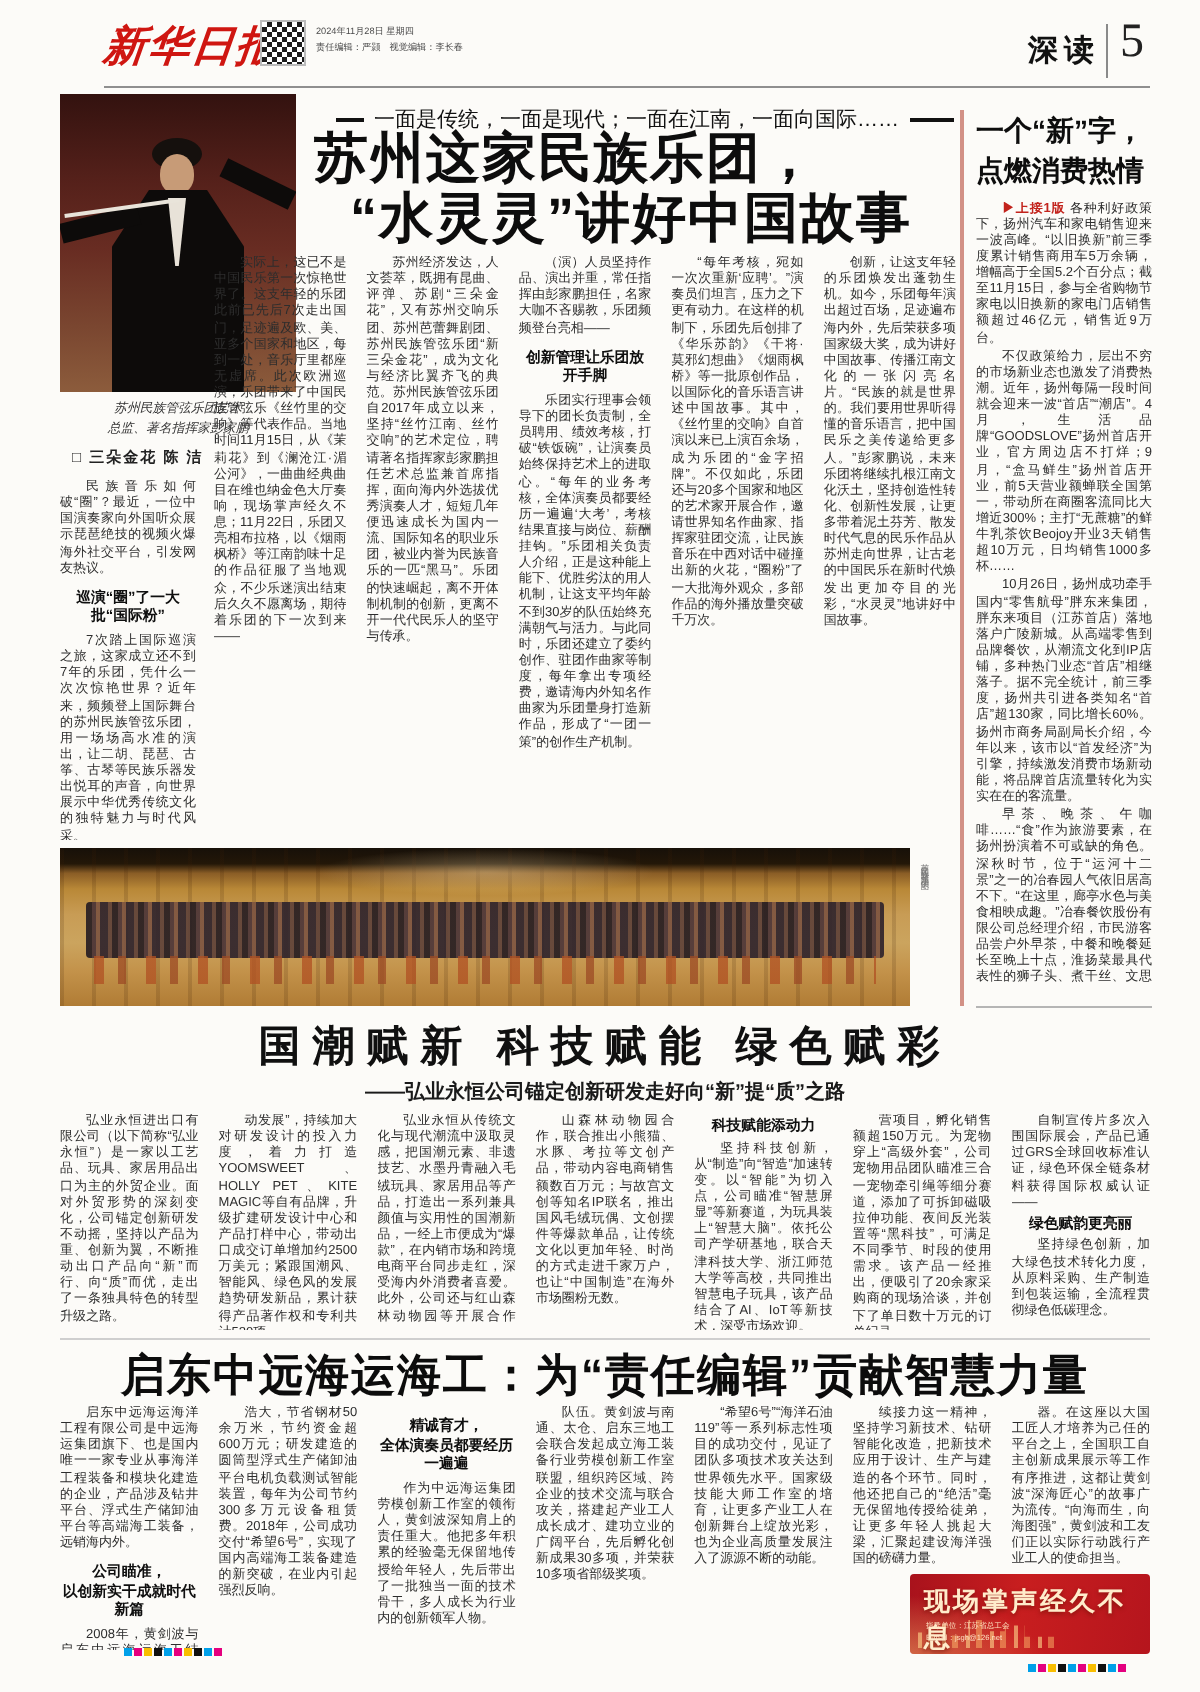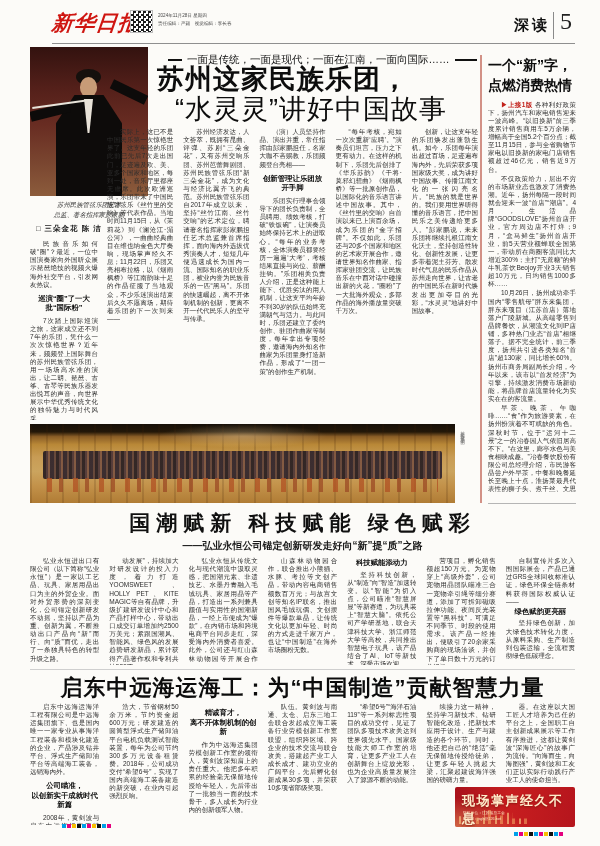--- a/index.html
+++ b/index.html
@@ -13,21 +13,21 @@
       background-image:repeating-conic-gradient(#1c1c1c 0% 25%,#ffffff 25% 50%);background-size:5px 5px;}
   #dateblock{left:158px;top:12px;font-size:4.6px;color:#4a4a4a;line-height:1.8;}
   #section-name{left:514px;top:16px;font-size:15px;font-weight:bold;color:#111;letter-spacing:3px;}
   #section-divider{left:553px;top:12px;width:1px;height:27px;background:#8a8a8a;}
   #page-number{left:560px;top:8px;font-size:24px;color:#222;font-family:"Liberation Serif",serif;}
   #masthead-rule{left:52px;top:43px;width:523px;height:1px;background:#8f8f8f;}
   
   .kicker-rule{display:inline-block;height:2px;background:#111;vertical-align:middle;}
   #kicker{left:168px;top:53px;font-size:10.5px;font-weight:normal;color:#111;white-space:nowrap;}
   #headline1{left:157px;top:61px;font-size:27px;font-weight:900;color:#0d0d0d;letter-spacing:1px;}
-  #headline2{left:175px;top:91px;font-size:27px;font-weight:400;color:#0d0d0d;letter-spacing:1px;}
+  #headline2{left:175px;top:91px;font-size:27px;font-weight:700;color:#0d0d0d;letter-spacing:1px;}
   
   #conductor-photo{left:30px;top:47px;width:118px;height:149px;overflow:hidden;
      background:linear-gradient(180deg,#33120f 0%,#54201a 28%,#682c22 52%,#7a4630 78%,#8c5c3c 100%);}
   .cond-arm{position:absolute;background:#0d0b0a;}
   #cond-head{position:absolute;left:50px;top:30px;width:17px;height:20px;border-radius:50% 50% 45% 45%;background:#c79b77;}
   #cond-hair{position:absolute;left:46px;top:22px;width:25px;height:16px;border-radius:50%;background:#15100d;}
   #cond-body{position:absolute;left:26px;top:48px;width:66px;height:101px;background:#0d0b0a;
      clip-path:polygon(28% 0,72% 0,100% 28%,100% 100%,0 100%,0 28%);}
   #cond-shirt{position:absolute;left:54px;top:52px;width:9px;height:34px;background:#e8e2d8;
      clip-path:polygon(0 0,100% 0,60% 100%,40% 100%);}
@@ -198,37 +198,37 @@
         <p>营项目，孵化销售额超150万元。为宠物穿上“高级外套”，公司宠物用品团队瞄准三合一宠物牵引绳等细分赛道，添加了可拆卸磁吸拉伸功能、夜间反光装置等“黑科技”，可满足不同季节、时段的使用需求。该产品一经推出，便吸引了20余家采购商的现场洽谈，并创下了单日数十万元的订单纪录。</p>
       </div>
     <div class="bodytext">
       <p>自制宣传片多次入围国际展会，产品已通过GRS全球回收标准认证，绿色环保全链条材料获得国际权威认证——</p>
       <div class="colsub">绿色赋韵更亮丽</div>
       <p>坚持绿色创新，加大绿色技术转化力度，从原料采购、生产制造到包装运输，全流程贯彻绿色低碳理念。</p>
     </div>
   </div>
 
   <div class="abs" id="qd-rule"></div>
-  <div class="abs" id="qd-headline">启东中远海运海工：为“中国制造”贡献智慧力量</div>
+  <div class="abs" id="qd-headline">启东中远海运海工：为“责任编辑”贡献智慧力量</div>
   <div class="abs colflex" id="qd-cols">
     <div class="bodytext">
       <p>启东中远海运海洋工程有限公司是中远海运集团旗下、也是国内唯一一家专业从事海洋工程装备和模块化建造的企业，产品涉及钻井平台、浮式生产储卸油平台等高端海工装备，远销海内外。</p>
       <div class="colsub">
         <div>公司瞄准，</div>
         <div>以创新实干成就时代新篇</div>
       </div>
       <p>2008年，黄剑波与启东中远海运海工结缘。从“海工”设计建造起步，他带领团队攻克多项技术难关。</p>
     </div>
     <div class="bodytext">
         <p>浩大，节省钢材50余万米，节约资金超600万元；研发建造的圆筒型浮式生产储卸油平台电机负载测试智能装置，每年为公司节约300多万元设备租赁费。2018年，公司成功交付“希望6号”，实现了国内高端海工装备建造的新突破，在业内引起强烈反响。</p>
       </div>
     <div class="bodytext">
       <div class="colsub">
         <div>精诚育才，</div>
-        <div>离不开体制机制的创新</div>
+        <div>全体演奏员都要经历一遍遍</div>
       </div>
       <p>作为中远海运集团劳模创新工作室的领衔人，黄剑波深知肩上的责任重大。他把多年积累的经验毫无保留地传授给年轻人，先后带出了一批独当一面的技术骨干，多人成长为行业内的创新领军人物。</p>
     </div>
     <div class="bodytext">
         <p>队伍。黄剑波与南通、太仓、启东三地工会联合发起成立海工装备行业劳模创新工作室联盟，组织跨区域、跨企业的技术交流与联合攻关，搭建起产业工人成长成才、建功立业的广阔平台，先后孵化创新成果30多项，并荣获10多项省部级奖项。</p>
       </div>
     <div class="bodytext">
         <p>“希望6号”“海洋石油119”等一系列标志性项目的成功交付，见证了团队多项技术攻关达到世界领先水平。国家级技能大师工作室的培育，让更多产业工人在创新舞台上绽放光彩，也为企业高质量发展注入了源源不断的动能。</p>
       </div>
     <div class="bodytext short">

